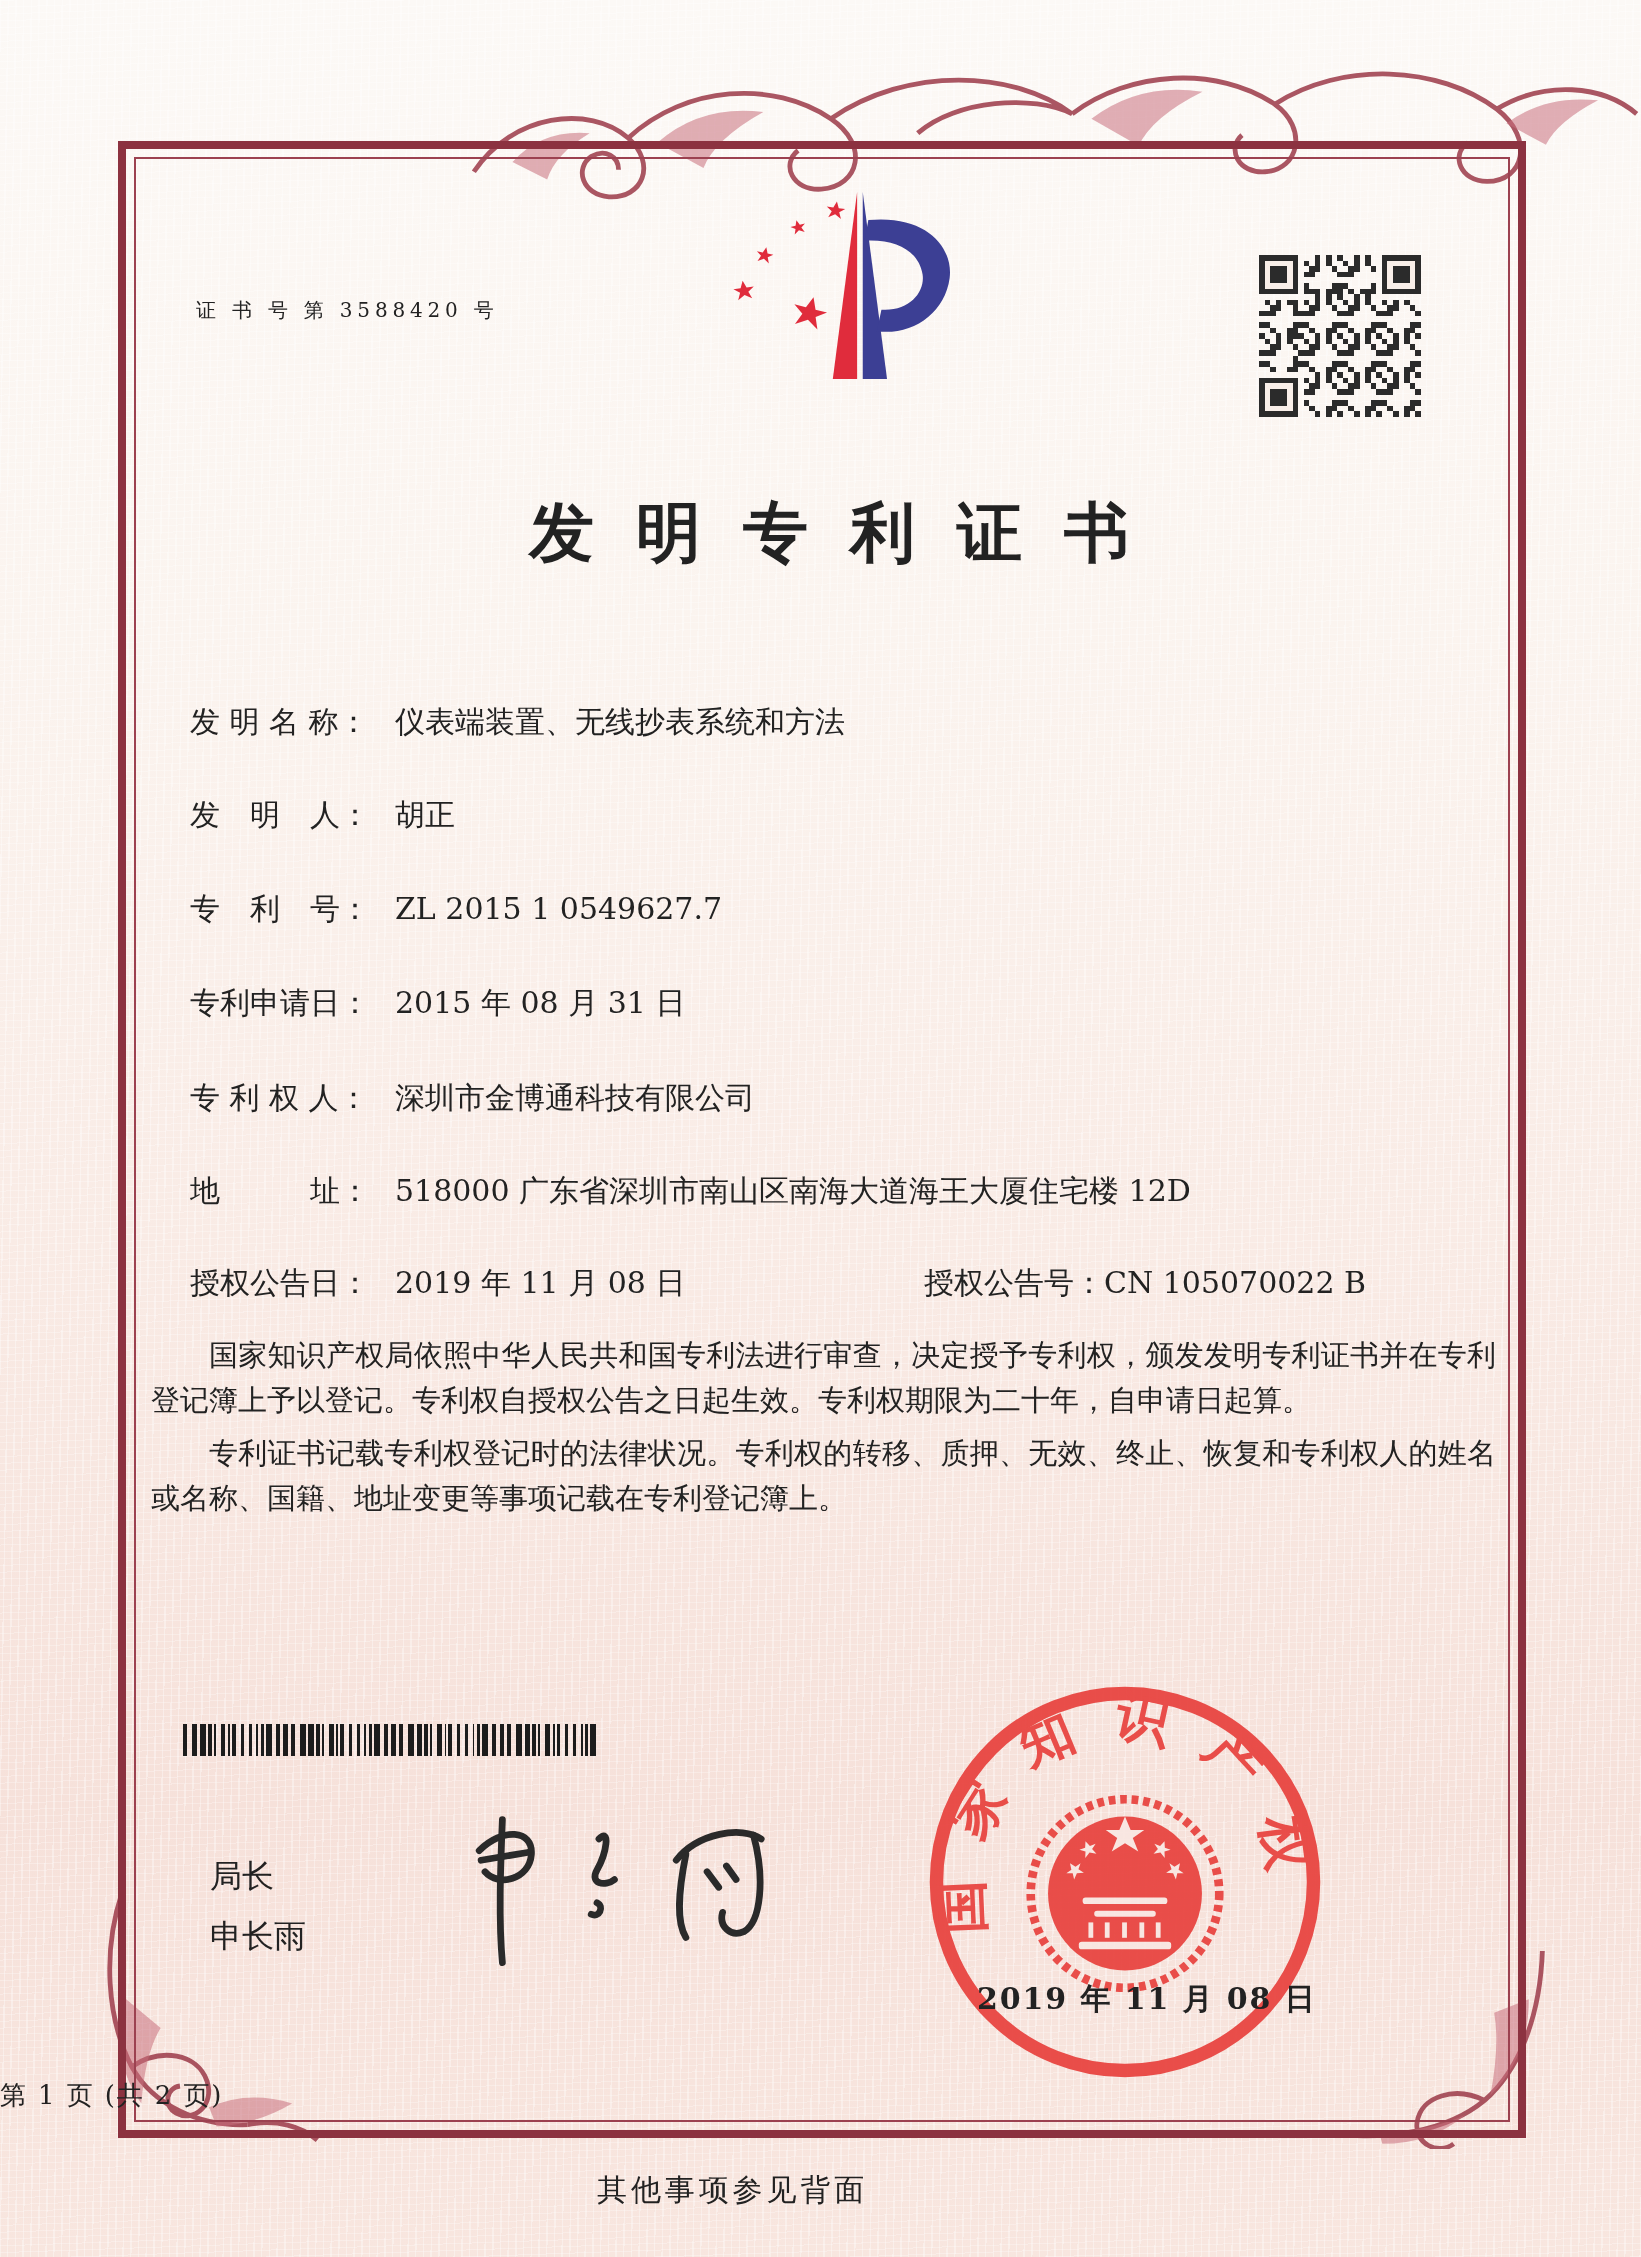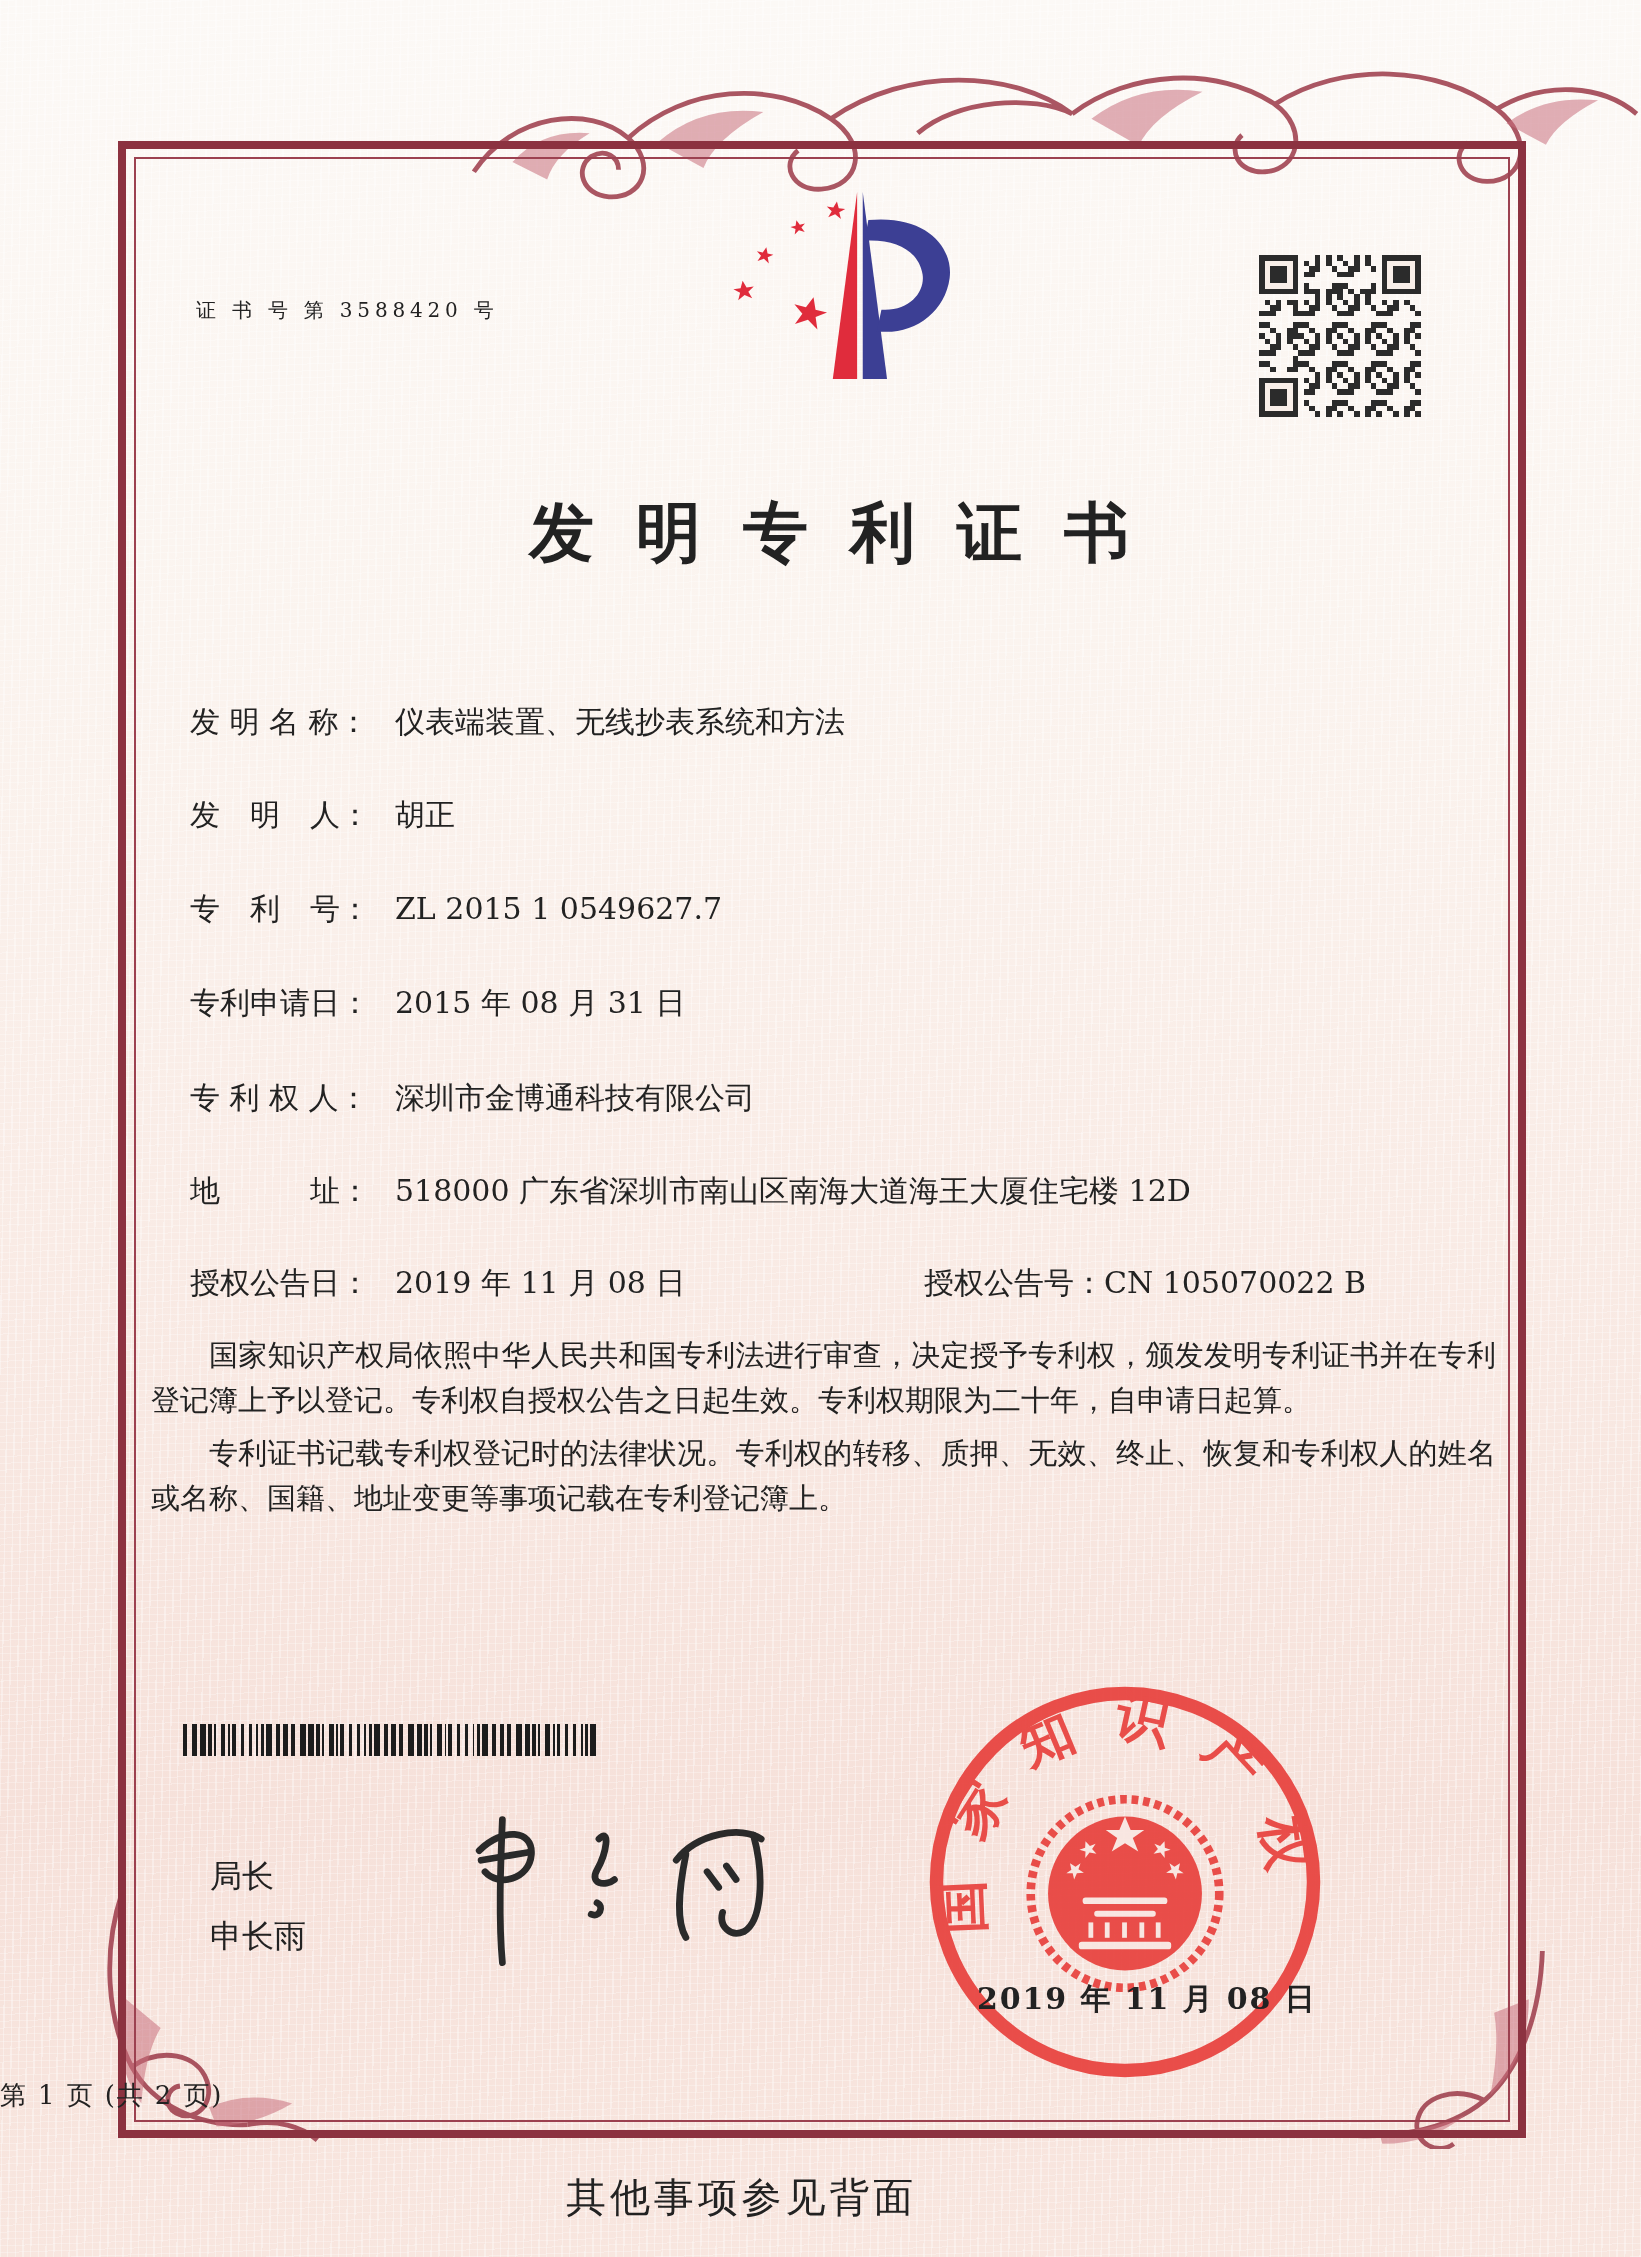--- a/index.html
+++ b/index.html
@@ -24,21 +24,21 @@
   .title{left:126px;top:489px;width:1406px;text-align:center;font-size:65px;
     font-weight:bold;letter-spacing:42px;text-indent:42px;white-space:nowrap;}
   .row{left:190px;font-size:30px;}
   .row .lbl{display:inline-block;min-width:205px;}
   .para-block{position:absolute;left:143px;top:1325px;width:1361px;font-size:29px;
     line-height:45px;text-align:justify;}
   .para-block p{margin:8px;text-indent:2em;}
   .director{left:210px;top:1846px;font-size:32px;line-height:60px;}
   .seal-date{left:977px;top:1979px;font-size:30px;letter-spacing:1.9px;font-weight:bold;}
   .footer{left:0;top:2078px;width:1363px;font-size:26px;letter-spacing:1.9px;}
-  .back-note{left:566px;top:2170px;font-size:40px;letter-spacing:3.9px;}
+  .back-note{left:597px;top:2170px;font-size:30px;letter-spacing:3.9px;}
   svg{display:block;}
   .sig{position:absolute;left:452px;top:1810px;width:348px;height:169px;}
   .seal-svg{position:absolute;left:923px;top:1680px;width:404px;height:404px;opacity:.93;}
   .logo-svg{position:absolute;left:716px;top:183px;width:243px;height:203px;}
   .qr-svg{position:absolute;left:1259px;top:255px;width:162px;height:162px;}
   .bar-svg{position:absolute;left:183px;top:1724px;width:415px;height:32px;}
   .orn{position:absolute;pointer-events:none;}
 </style>
 </head>
 <body>

